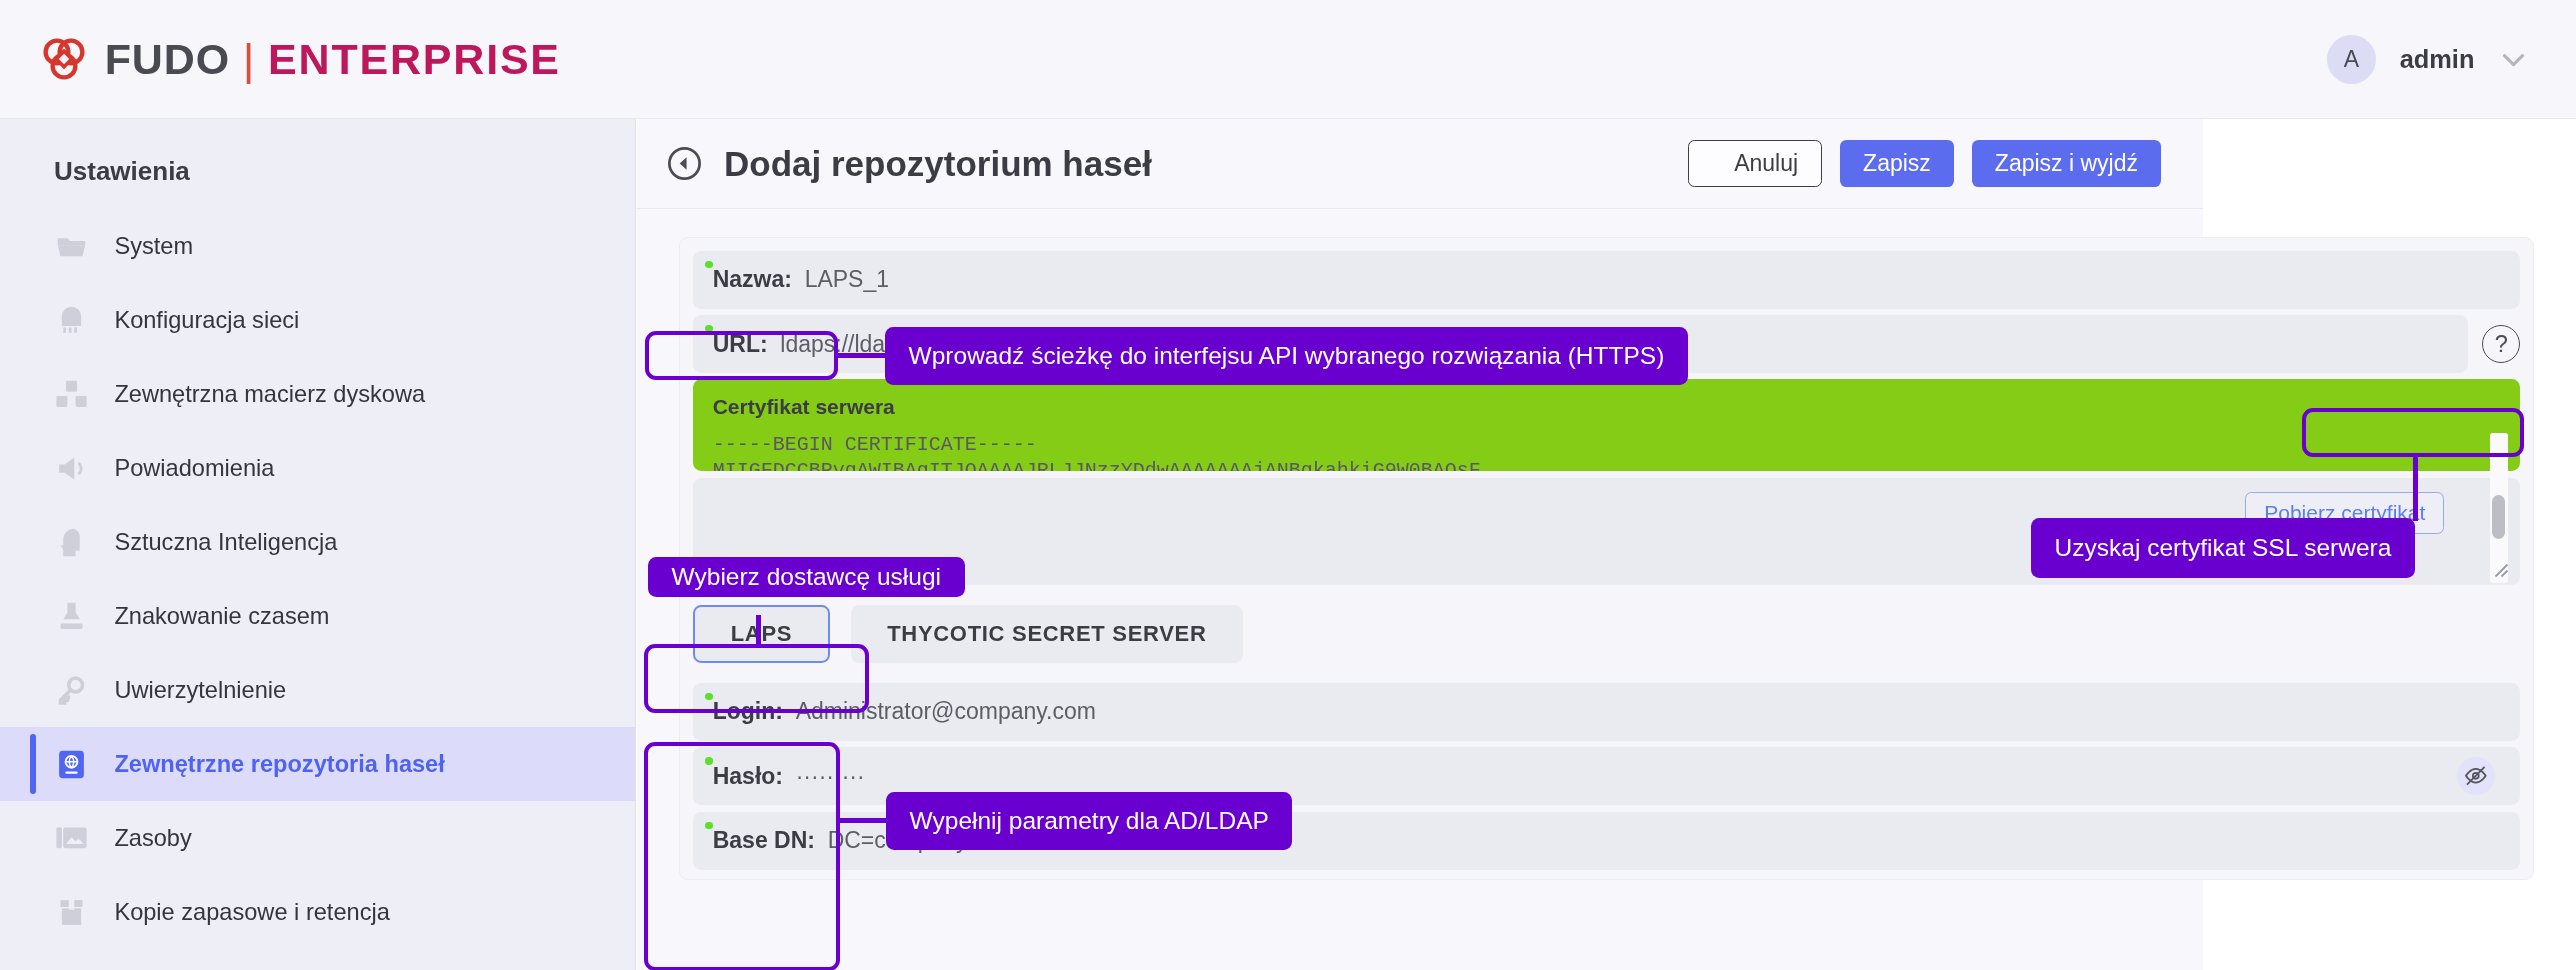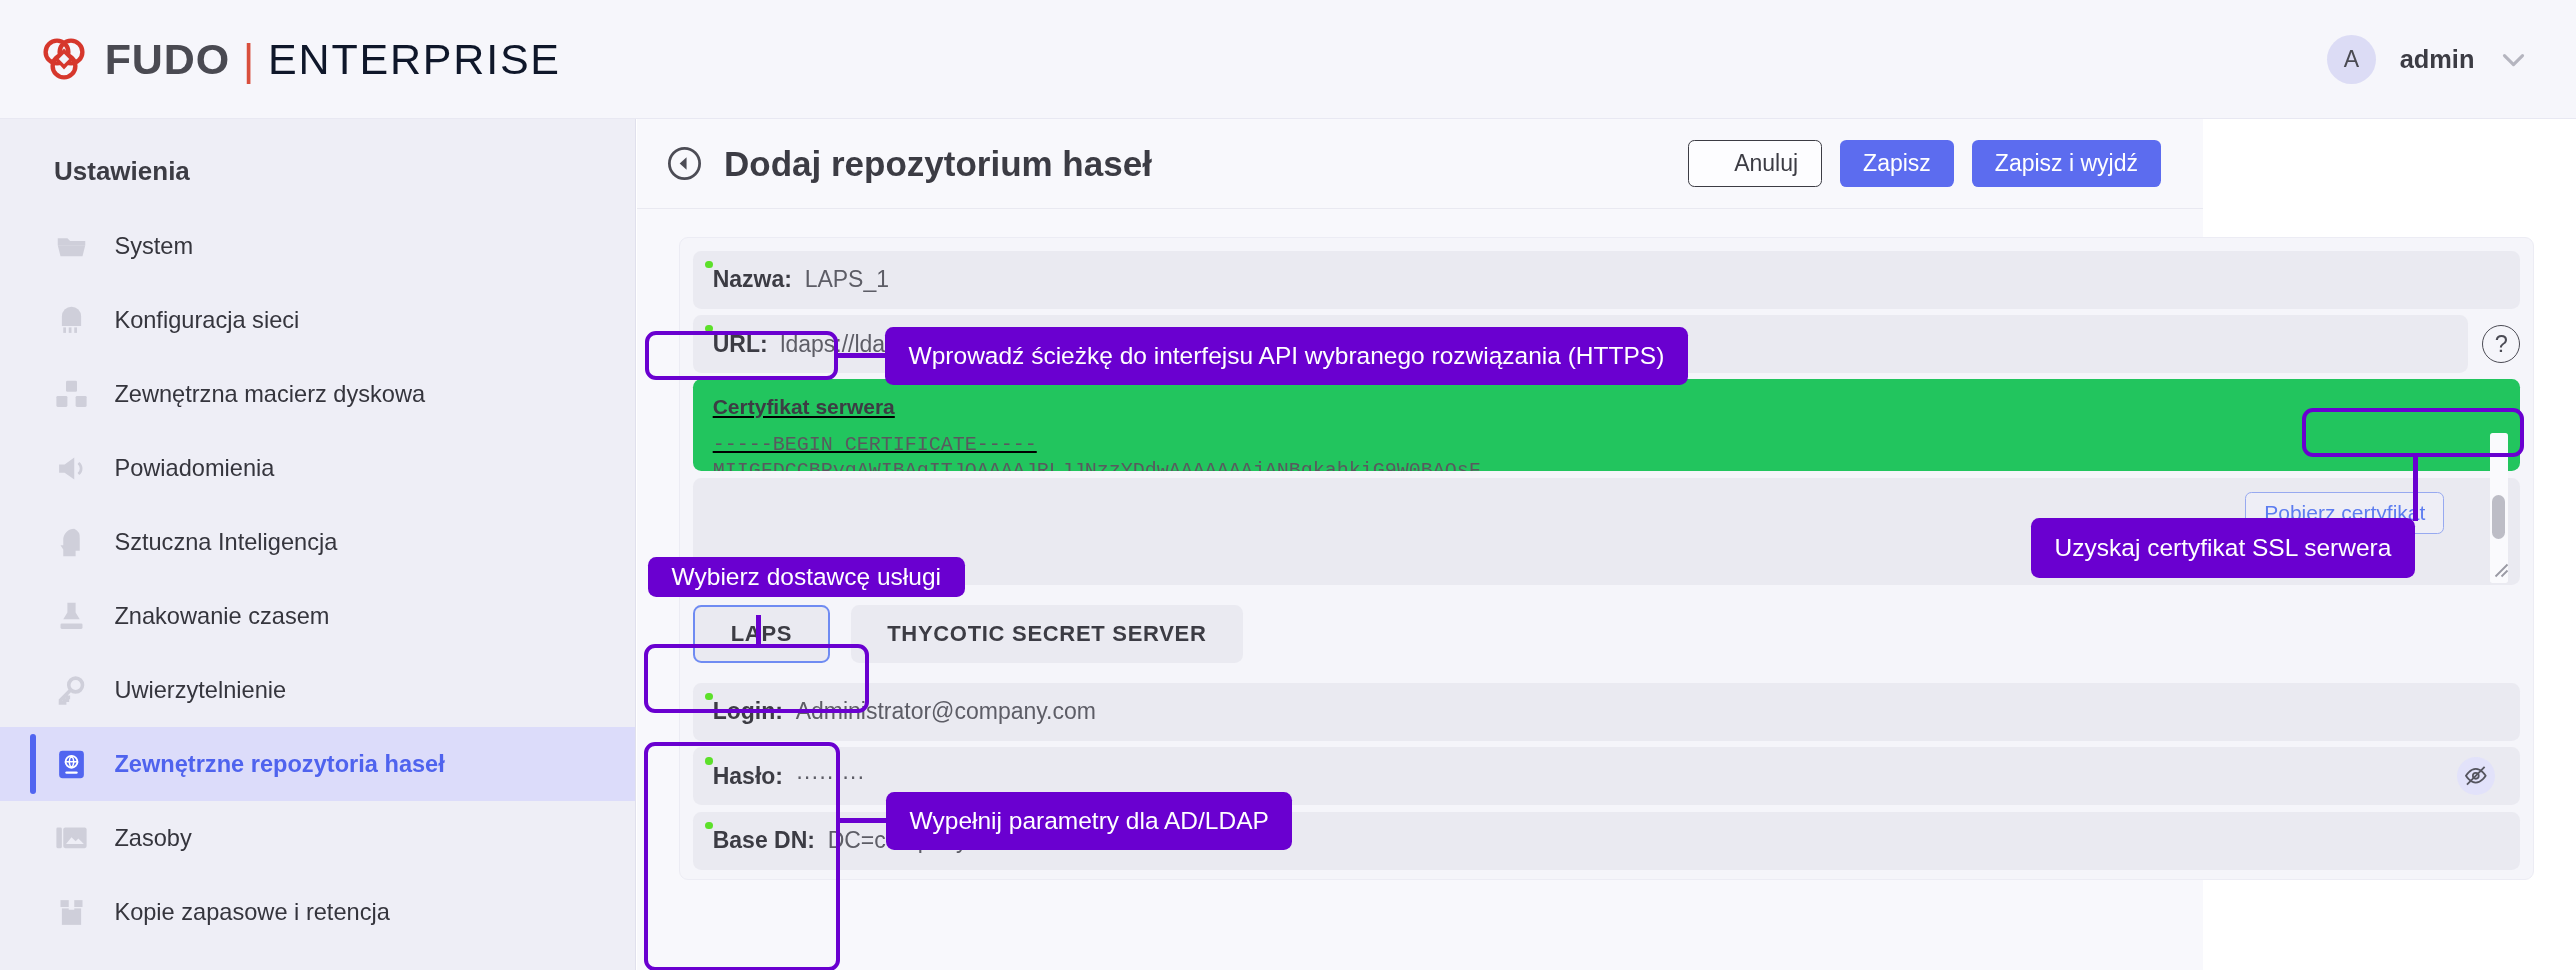--- a/index.html
+++ b/index.html
@@ -18,21 +18,21 @@
     border-bottom: 0.9px solid #e8e8f2;
   }
   .logo-wrap { display: flex; align-items: center; margin-left: 36px; }
   .logo-mark { width: 56px; height: 56px; position: relative; flex: none; }
   .logo-text {
     margin-left: 12.7px;
     font-size: 43px; font-weight: 700; letter-spacing: 0.9px;
     color: #4a4a52; display: flex; align-items: center; line-height: 1;
   }
   .logo-sep { color: #d94f3d; font-weight: 300; margin: 0 12.7px; font-size: 45px; }
-  .logo-ent { color: #0f172a; font-weight: 400; letter-spacing: 1.8px; text-align: center; }
+  .logo-ent { color: #be185d; font-weight: 700; letter-spacing: 1.8px; text-align: center; }
 
   .user-area {
     margin-left: auto; margin-right: 47px;
     display: flex; align-items: center; gap: 23.6px;
   }
   .avatar {
     width: 49px; height: 49px; border-radius: 50%;
     background: #dcdcf5; color: #4a4a52;
     display: flex; align-items: center; justify-content: center;
     font-size: 23px;
@@ -113,22 +113,22 @@
 
   .row-with-help { display: flex; align-items: center; gap: 14.5px; }
   .help-circle {
     width: 38px; height: 38px; border-radius: 50%;
     border: 1.8px solid #4c4c55; color: #4c4c55;
     display: flex; align-items: center; justify-content: center;
     font-size: 23.6px; flex: none;
   }
 
   .cert-box {
-    background: #22c55e; border-radius: 8.2px; position: relative;
-    padding: 15.4px 20px 0 20px; height: 92px; overflow: hidden; text-decoration: underline;
+    background: #84cc16; border-radius: 8.2px; position: relative;
+    padding: 15.4px 20px 0 20px; height: 92px; overflow: hidden;
   }
   .cert-title { font-size: 21px; font-weight: 700; color: #3c3c44; }
   .cert-body {
     font-family: "Liberation Mono", monospace; font-size: 20px;
     color: #59595f; line-height: 25.4px; margin-top: 13.6px; white-space: pre;
   }
 
   .cert-actions {
     background: #eaeaf1; border-radius: 8.2px; margin-top: 6.4px;
     height: 107px; position: relative;

